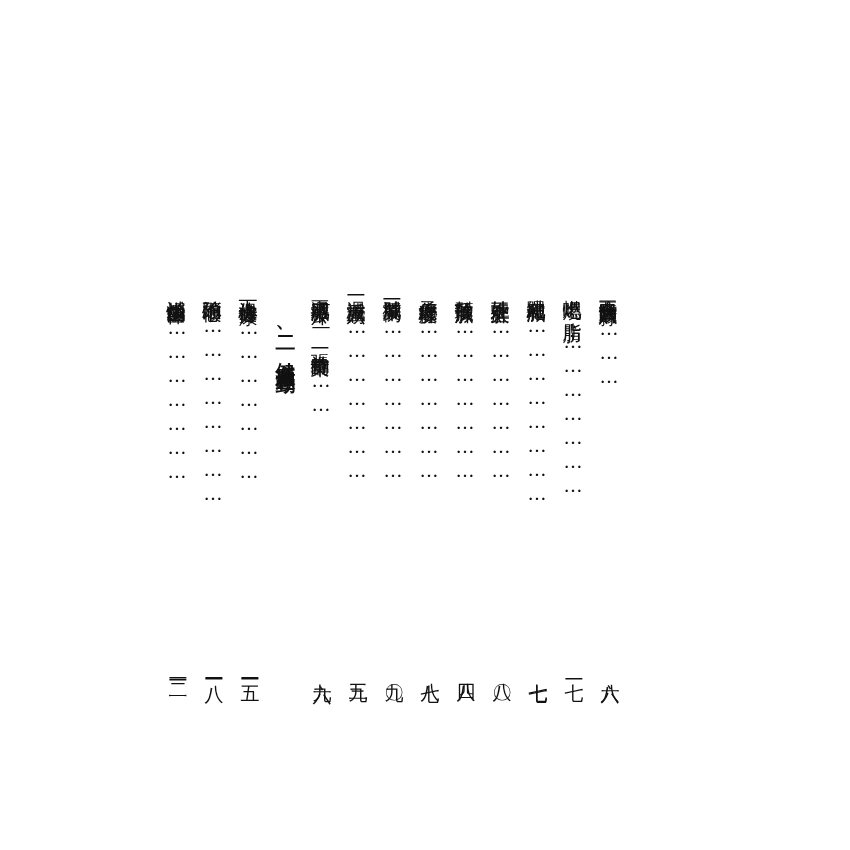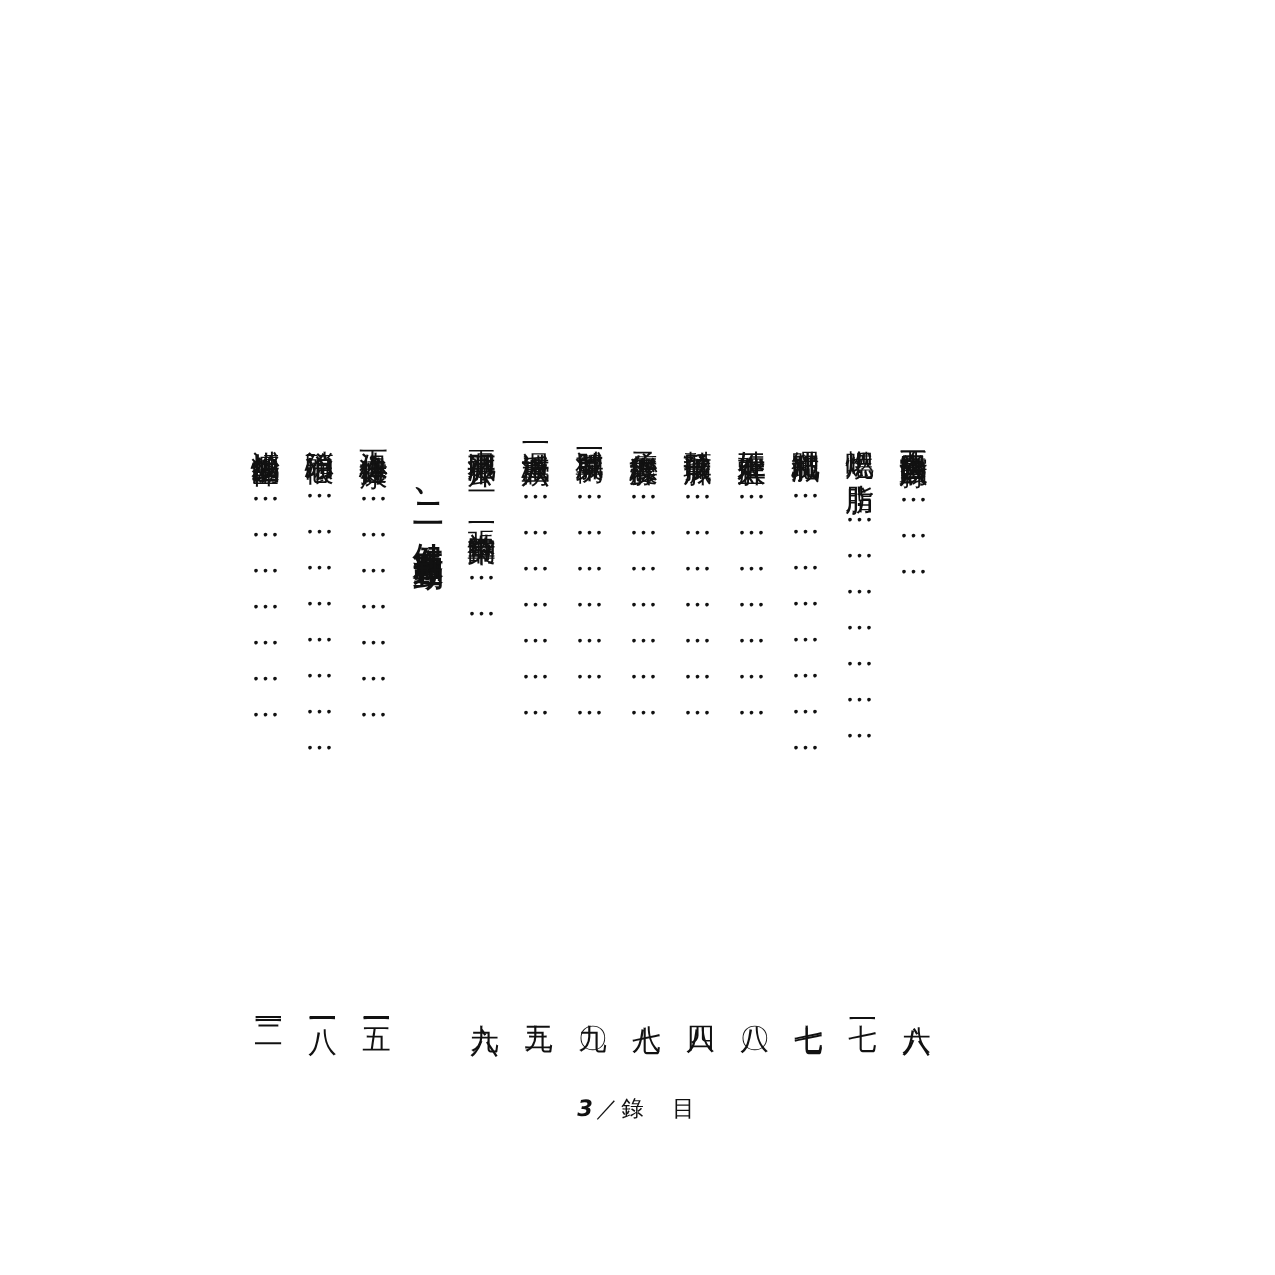--- a/index.html
+++ b/index.html
@@ -113,16 +113,13 @@
       <div class="entry" style="left: 306px;"><span class="title">兩週減肥十公斤——一張神奇的菜單</span><span class="leader">………</span></div>
       <div class="page-num" style="left: 306px;">九六</div>
       <div class="entry" style="left: 234px;"><span class="title">下決心保持健康</span><span class="leader">……………………</span></div>
       <div class="page-num" style="left: 234px;">一一五</div>
       <div class="entry" style="left: 198px;"><span class="title">消除心頭恨</span><span class="leader">………………………</span></div>
       <div class="page-num" style="left: 198px;">一一八</div>
       <div class="entry" style="left: 162px;"><span class="title">減少煩惱的金律</span><span class="leader">……………………</span></div>
       <div class="page-num" style="left: 162px;">一二一</div>
       <div class="section-head" style="left: 270px;">二、健康和運動</div>
     </div>
-  <div id="folio">
-    <span class="num">3</span><span>／</span><span>錄　目</span>
-  </div>
 </div>
 
 </body></html>

